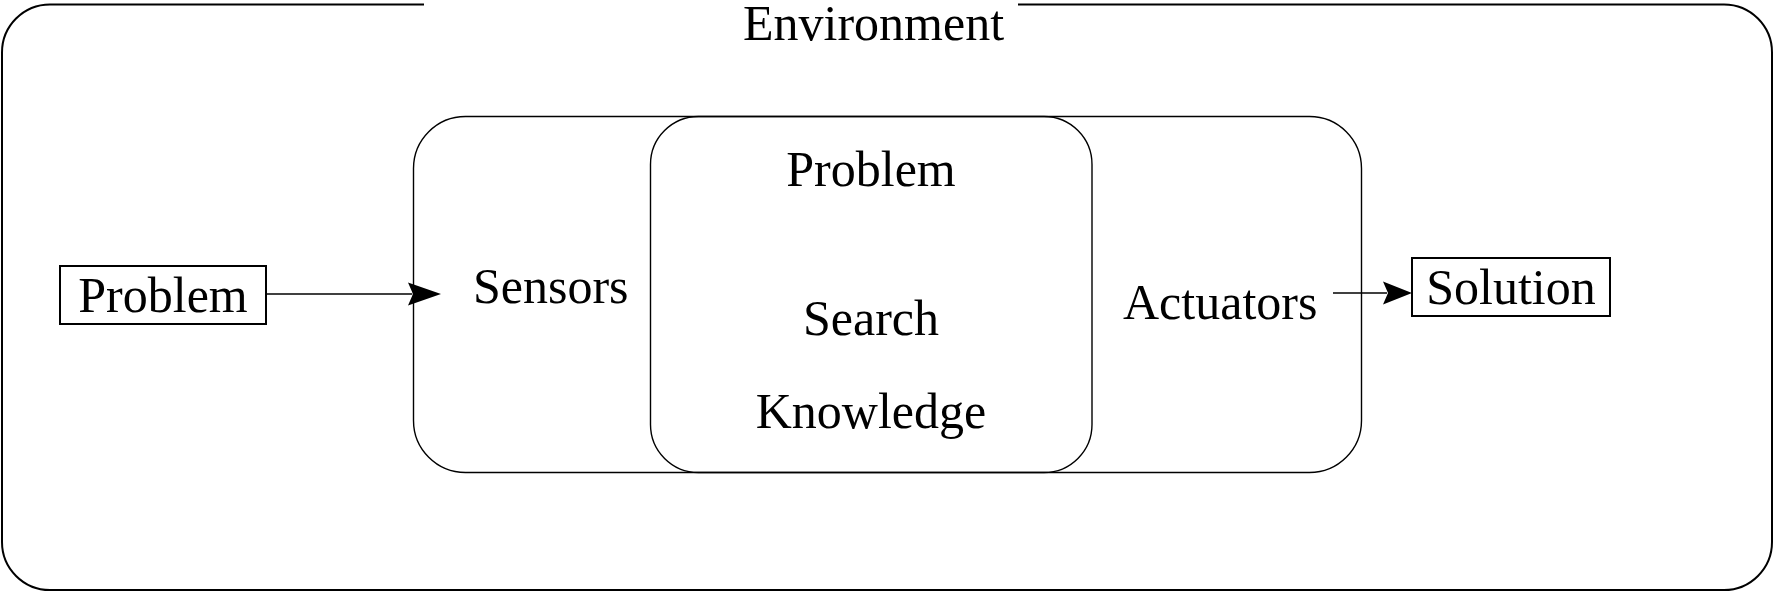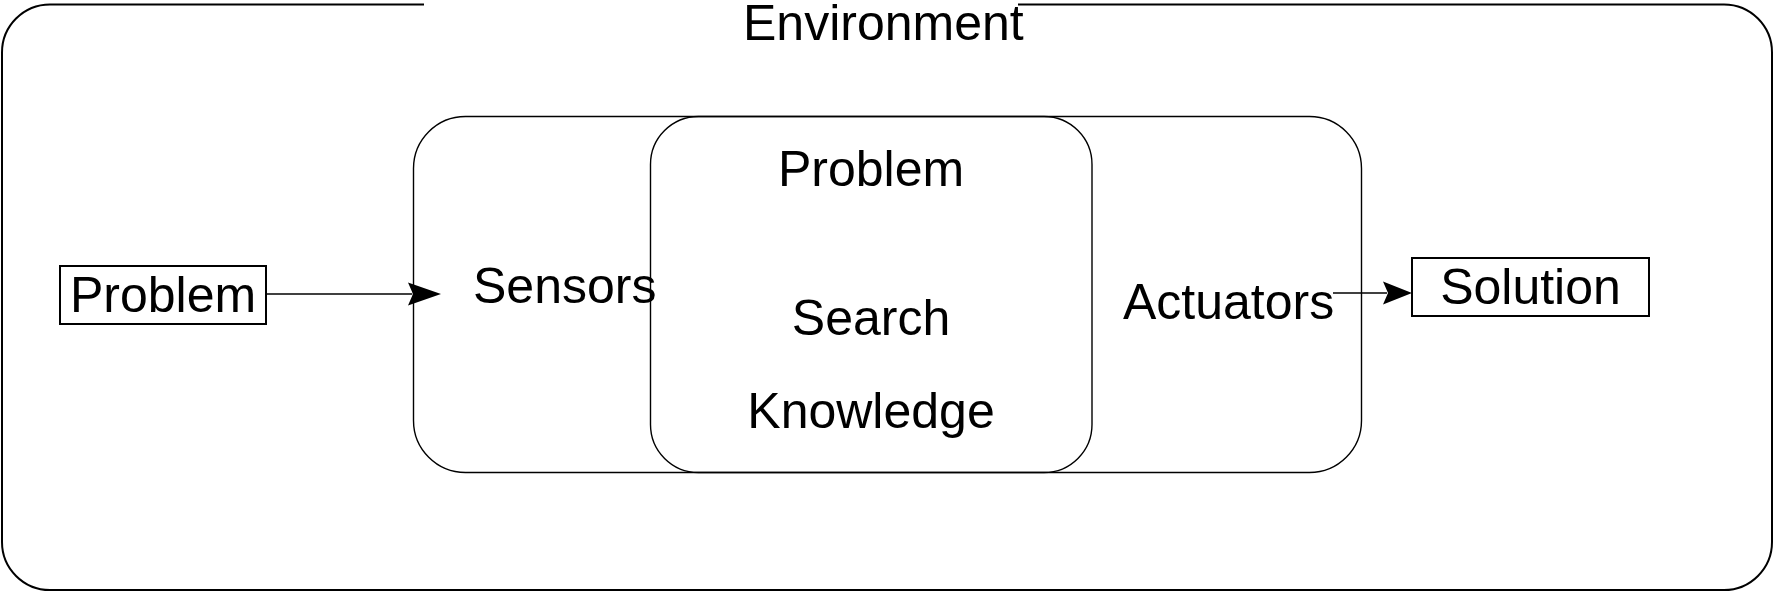--- a/index.html
+++ b/index.html
@@ -6,21 +6,21 @@
     margin: 0;
     padding: 0;
     background: #ffffff;
   }
   #stage {
     position: relative;
     width: 1775px;
     height: 596px;
     background: #ffffff;
     color: #000000;
-    font-family: Liberation Sans, sans-serif;
+    font-family: Liberation Serif, serif;
     overflow: hidden;
   }
   #diagram-svg {
     position: absolute;
     left: 0;
     top: 0;
   }
   .lbl {
     position: absolute;
     font-size: 50px;
@@ -81,17 +81,17 @@
   <div class="lbl lbl-center" style="left:650px; top:144px; width:442px;">
     <div>Problem</div>
   </div>
 
   <div class="lbl lbl-center" style="left:650px; top:293px; width:442px;">Search</div>
 
   <div class="lbl lbl-center" style="left:650px; top:386px; width:442px;">Knowledge</div>
 
   <div class="lbl" style="left:1123px; top:277px;">Actuators</div>
 
-  <div class="node-box" style="left:1411px; top:257px; width:239px; height:60px;">
+  <div class="node-box" style="left:1411px; top:257px; width:200px; height:60px;">
     <span>Solution</span>
   </div>
 
 </div>
 
 </body></html>

